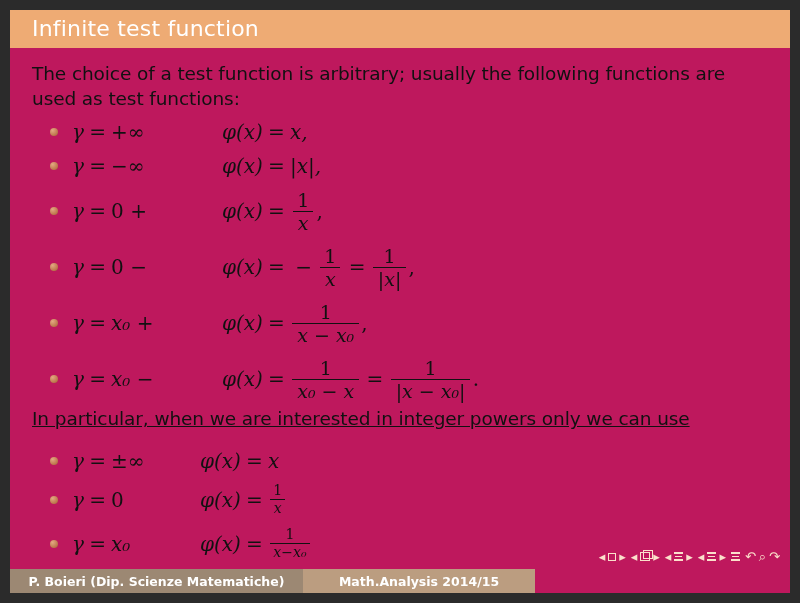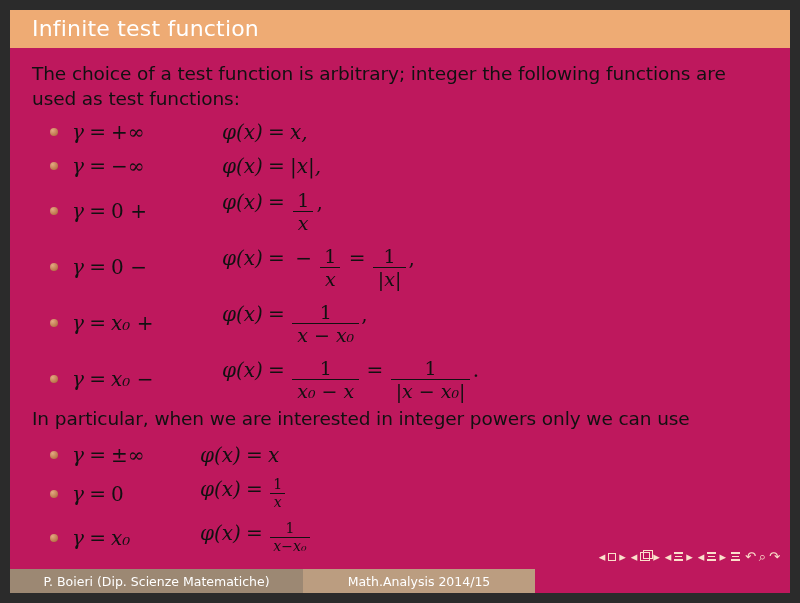--- a/index.html
+++ b/index.html
@@ -68,21 +68,21 @@
   }
 
   .para {
     font-family: "DejaVu Sans", sans-serif;
     font-size: 18.5px;
     line-height: 1.33;
     color: #111111;
     margin: 0 0 4px 0;
     letter-spacing: -0.1px;
   }
-  .para-tight { margin-bottom: 6px; }
+  .para-tight { margin-bottom: 12px; text-decoration: underline; }
 
   
   .blist {
     list-style: none;
     margin: 0;
     padding: 0 0 0 16px;
   }
   .bitem {
     display: flex;
     align-items: center;
@@ -101,21 +101,21 @@
   }
 
   
   .math {
     font-family: "DejaVu Serif", serif;
     font-size: 20px;
     font-style: italic;
     color: #111111;
     white-space: nowrap;
     display: inline-flex;
-    align-items: flex-start;
+    align-items: center;
   }
   .math .up { font-style: normal; }
   .math .op {
     font-style: normal;
     margin: 0 0.26em;
   }
   .math .opnospace { font-style: normal; }
   .lhs {
     display: inline-flex;
     align-items: center;
@@ -206,20 +206,21 @@
   }
 
   
   #footer {
     position: absolute;
     left: 0;
     bottom: 0;
     width: 780px;
     height: 24px;
     display: flex;
+    font-weight: bold;
   }
   .foot-seg {
     height: 24px;
     display: flex;
     align-items: center;
     color: #ffffff;
     font-size: 12.5px;
     font-family: "DejaVu Sans", sans-serif;
     overflow: hidden;
     white-space: nowrap;
@@ -246,21 +247,21 @@
 
 <div id="slide-frame">
   <div id="slide-canvas">
 
     <div id="title-bar">
       <span id="title-text">Infinite test function</span>
     </div>
 
     <div id="slide-body">
 
-      <p class="para">The choice of a test function is arbitrary; integer the following functions are used as test functions:</p>
+      <p class="para">The choice of a test function is arbitrary; usually the following functions are used as test functions:</p>
 
       <ul class="blist">
 
         <li class="bitem row-short">
           <span class="bullet"></span>
           <span class="math lhs col-lhs">
             <span>γ</span>
             <span class="op">=</span>
             <span class="up">+∞</span>
           </span>

